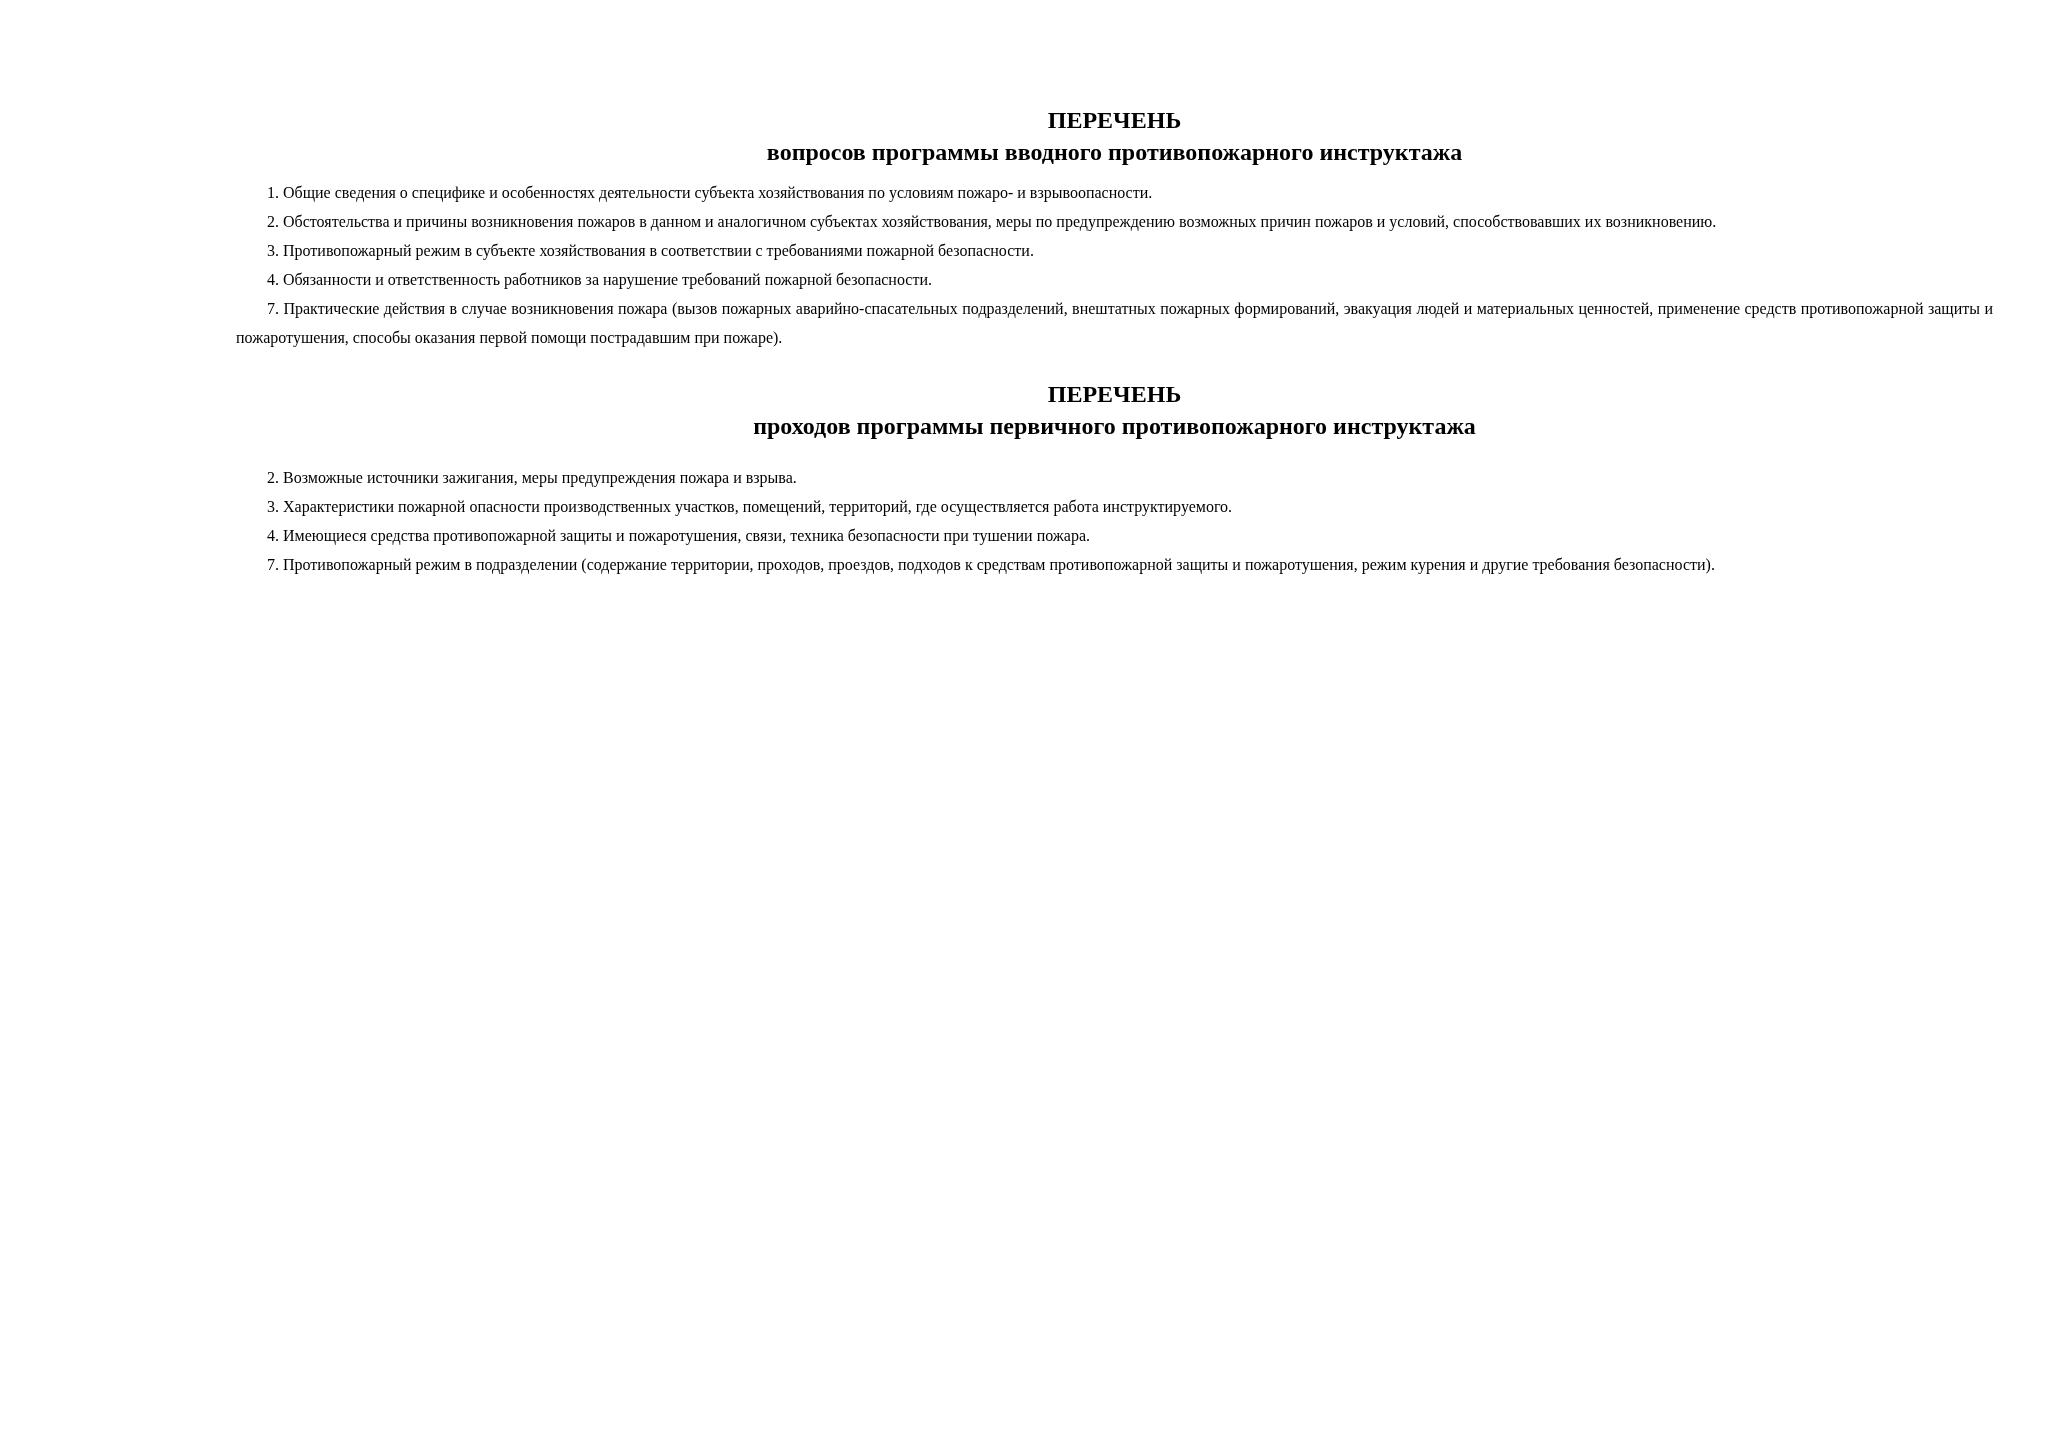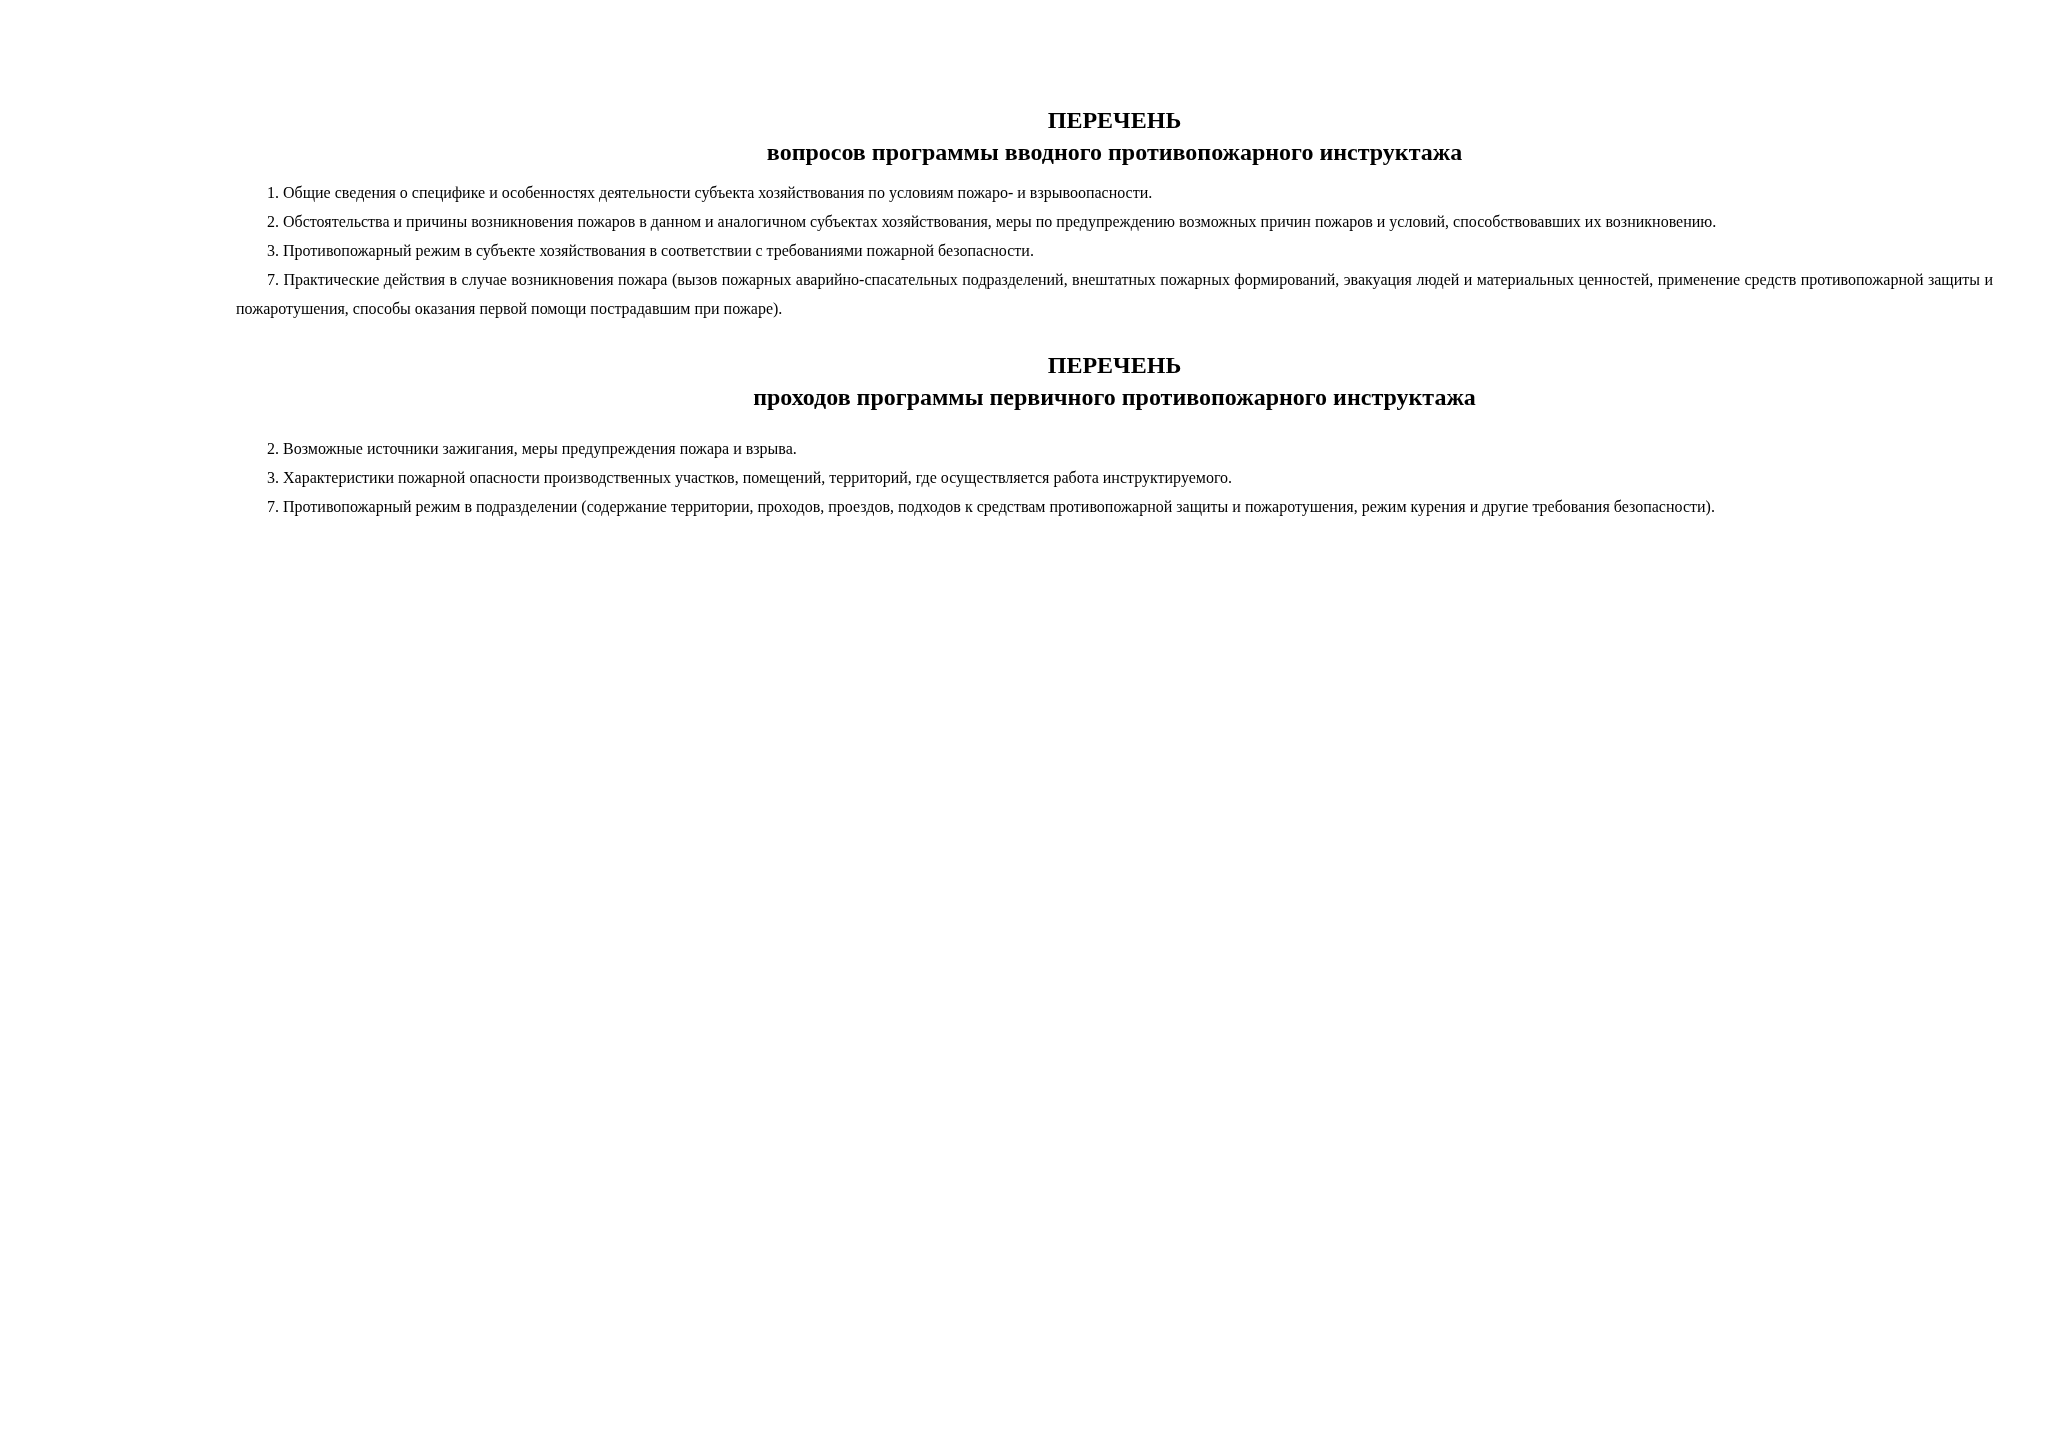--- a/index.html
+++ b/index.html
@@ -38,27 +38,29 @@
 
 <div class="page">
 
   <section class="section-1">
     <h1 class="doc-title">ПЕРЕЧЕНЬ</h1>
     <h2 class="doc-subtitle">вопросов программы вводного противопожарного инструктажа</h2>
     <div class="items">
       <p class="item">1. Общие сведения о специфике и особенностях деятельности субъекта хозяйствования по условиям пожаро- и взрывоопасности.</p>
       <p class="item">2. Обстоятельства и причины возникновения пожаров в данном и аналогичном субъектах хозяйствования, меры по предупреждению возможных причин пожаров и условий, способствовавших их возникновению.</p>
       <p class="item">3. Противопожарный режим в субъекте хозяйствования в соответствии с требованиями пожарной безопасности.</p>
+      <p class="item">4. Обязанности и ответственность работников за нарушение требований пожарной безопасности.</p>
       <p class="item">7. Практические действия в случае возникновения пожара (вызов пожарных аварийно-спасательных подразделений, внештатных пожарных формирований, эвакуация людей и материальных ценностей, применение средств противопожарной защиты и пожаротушения, способы оказания первой помощи пострадавшим при пожаре).</p>
     </div>
   </section>
 
   <section class="section-2">
     <h1 class="doc-title">ПЕРЕЧЕНЬ</h1>
     <h2 class="doc-subtitle">проходов программы первичного противопожарного инструктажа</h2>
     <div class="items">
       <p class="item">2. Возможные источники зажигания, меры предупреждения пожара и взрыва.</p>
       <p class="item">3. Характеристики пожарной опасности производственных участков, помещений, территорий, где осуществляется работа инструктируемого.</p>
+      <p class="item">4. Имеющиеся средства противопожарной защиты и пожаротушения, связи, техника безопасности при тушении пожара.</p>
       <p class="item">7. Противопожарный режим в подразделении (содержание территории, проходов, проездов, подходов к средствам противопожарной защиты и пожаротушения, режим курения и другие требования безопасности).</p>
     </div>
   </section>
 
 </div>
 
 </body></html>

